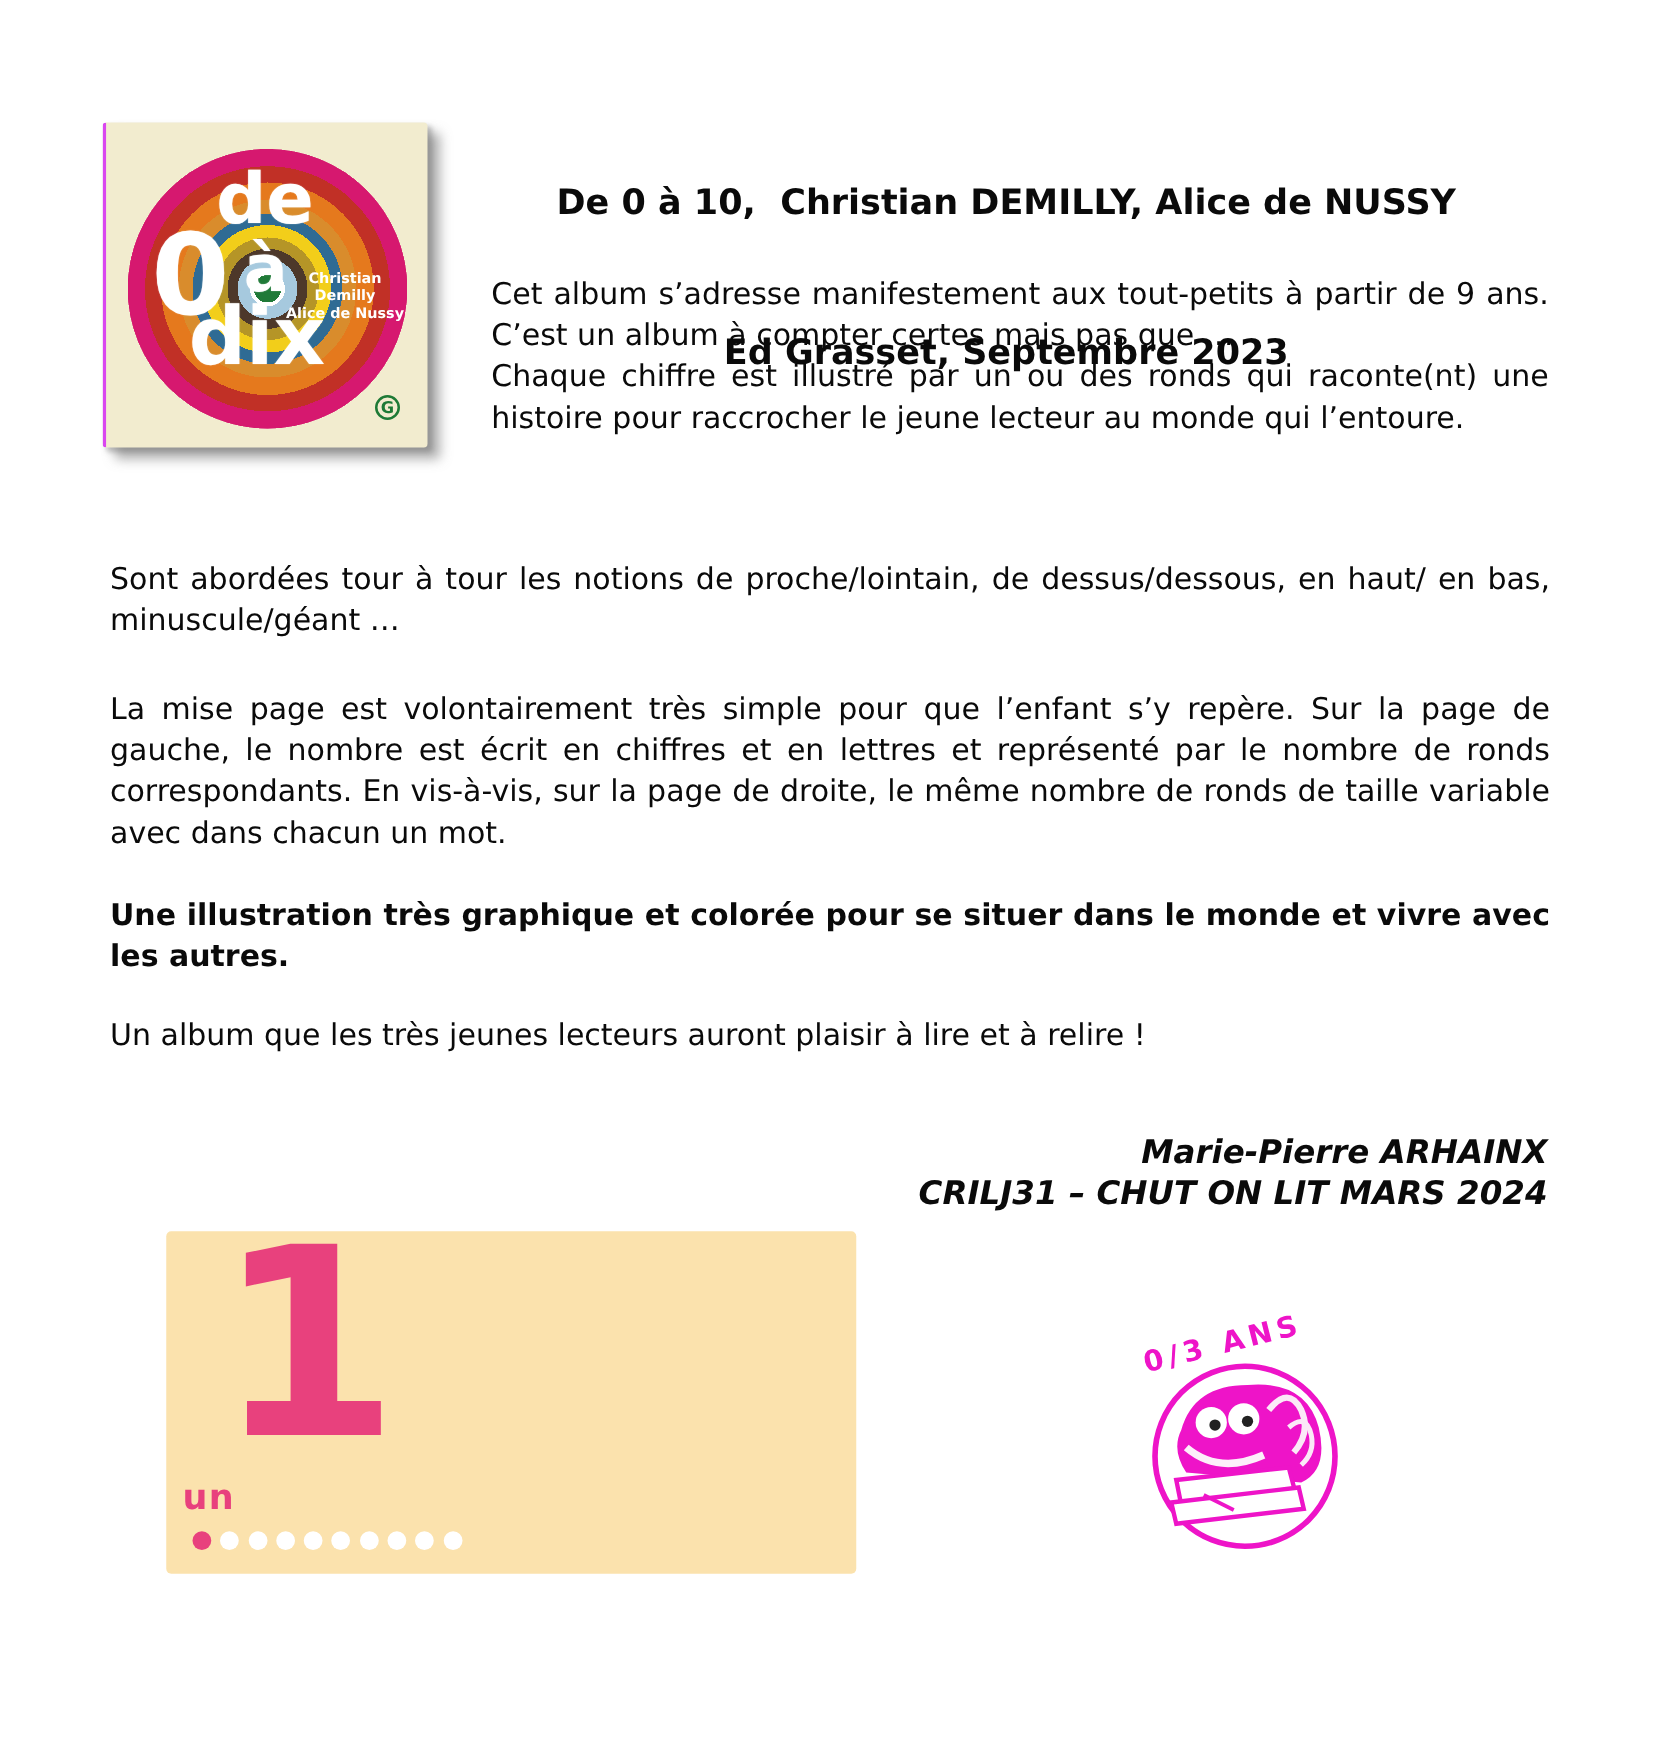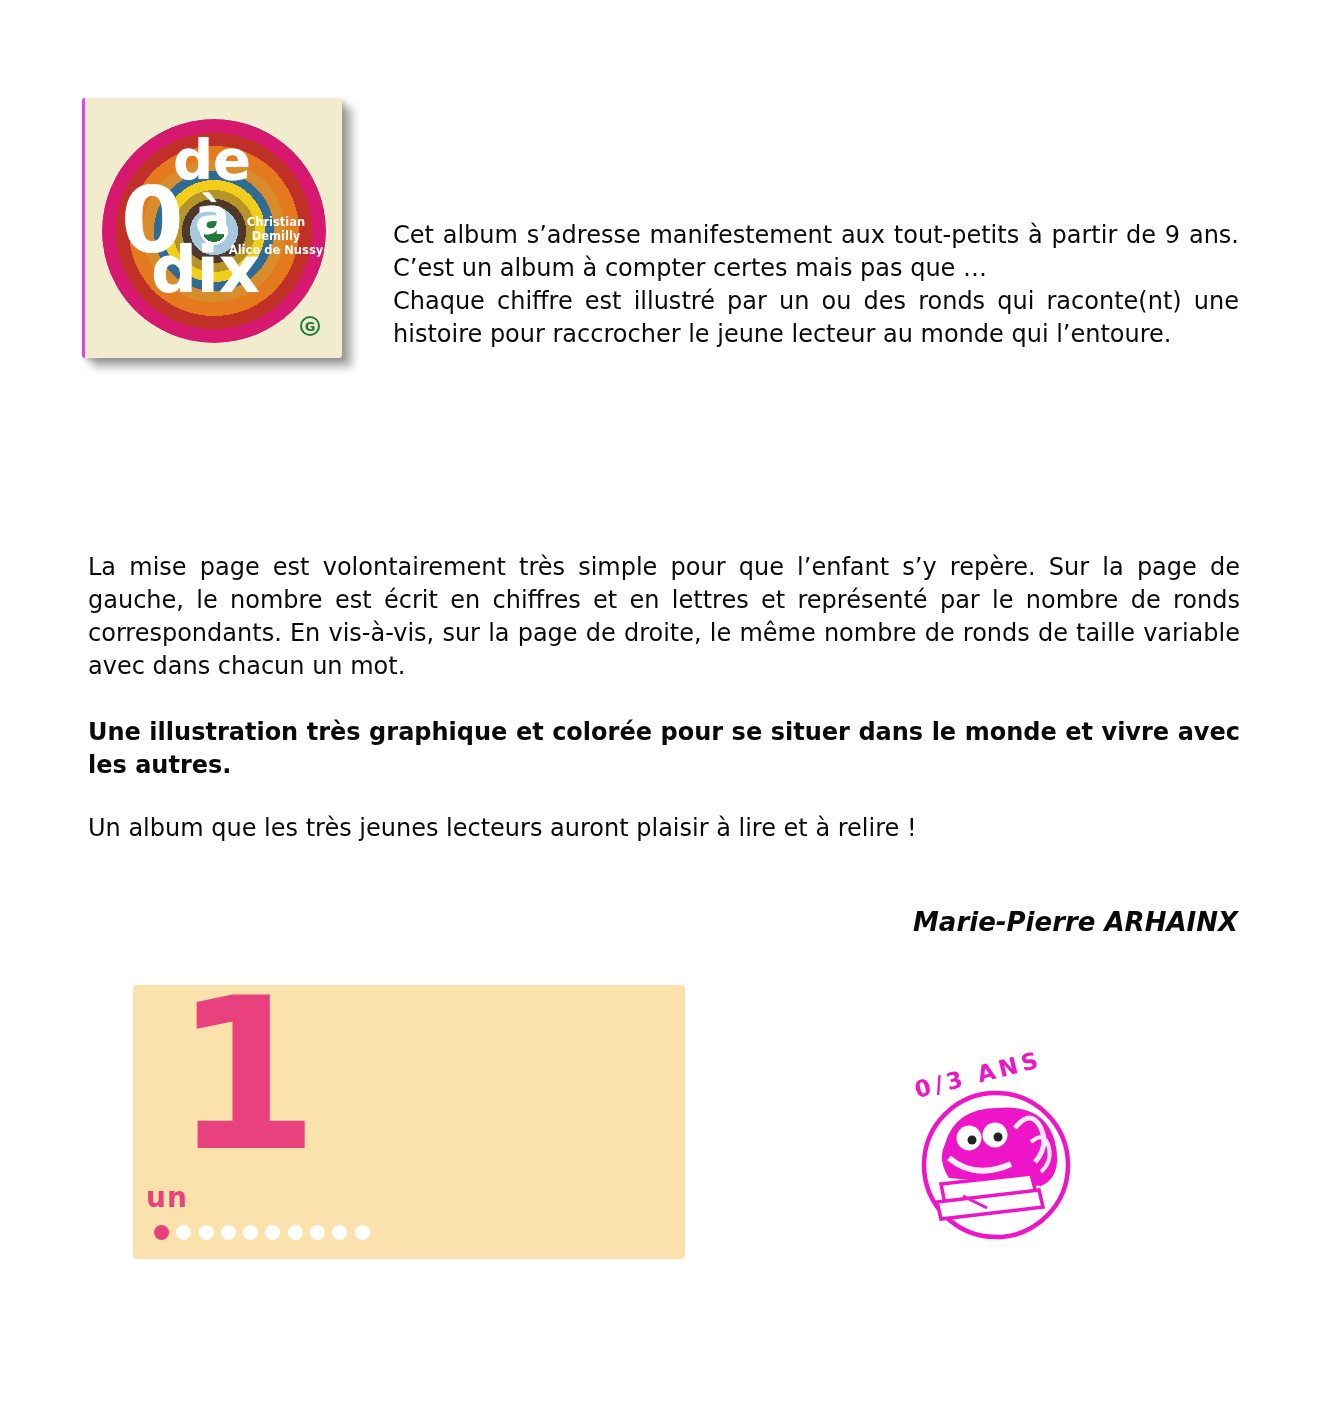--- a/index.html
+++ b/index.html
@@ -68,45 +68,51 @@
                transform:translateY(-8px);}
 
   
   .stamp{position:absolute;left:903px;top:1046px;width:185px;height:205px;}
 </style>
 </head>
 <body>
 
 <div class="page">
 
+  <div class="title">
+    <div>De 0 à 10,  Christian DEMILLY, Alice de NUSSY</div>
+    <div>Ed Grasset, Septembre 2023</div>
+  </div>
 
   <div class="cover">
     <div class="cover-rings"></div>
     <div class="cover-word cw-de">de</div>
     <div class="cover-word cw-zero">0</div>
     <div class="cover-word cw-a">à</div>
     <div class="cover-word cw-dix">dix</div>
     <div class="cover-authors">
       <div>Christian Demilly</div>
       <div>Alice de Nussy</div>
     </div>
     <div class="cover-logo">G</div>
   </div>
 
   <div class="p-intro body-text">
     <div>Cet album s’adresse manifestement aux tout-petits à partir de 9 ans. C’est un album à compter certes mais pas que …</div>
     <div>Chaque chiffre est illustré par un ou des ronds qui raconte(nt) une histoire pour raccrocher le jeune lecteur au monde qui l’entoure.</div>
   </div>
 
+  <div class="p-notions body-text">Sont abordées tour à tour les notions de proche/lointain, de dessus/dessous, en haut/ en bas, minuscule/géant …</div>
   <div class="p-mise body-text">La mise page est volontairement très simple pour que l’enfant s’y repère. Sur la page de gauche, le nombre est écrit en chiffres et en lettres et représenté par le nombre de ronds correspondants. En vis-à-vis, sur la page de droite, le même nombre de ronds de taille variable avec dans chacun un mot.</div>
   <div class="p-illustration body-text">Une illustration très graphique et colorée pour se situer dans le monde et vivre avec les autres.</div>
   <div class="p-conclusion body-text">Un album que les très jeunes lecteurs auront plaisir à lire et à relire !</div>
 
   <div class="signature">
     <div>Marie-Pierre ARHAINX</div>
+    <div>CRILJ31 – CHUT ON LIT MARS 2024</div>
   </div>
 
   <div class="panel">
     <div class="numeral">1</div>
     <div class="number-word">un</div>
     <div class="dots-row">
         <span class="dot filled"></span>
         <span class="dot"></span>
         <span class="dot"></span>
         <span class="dot"></span>

